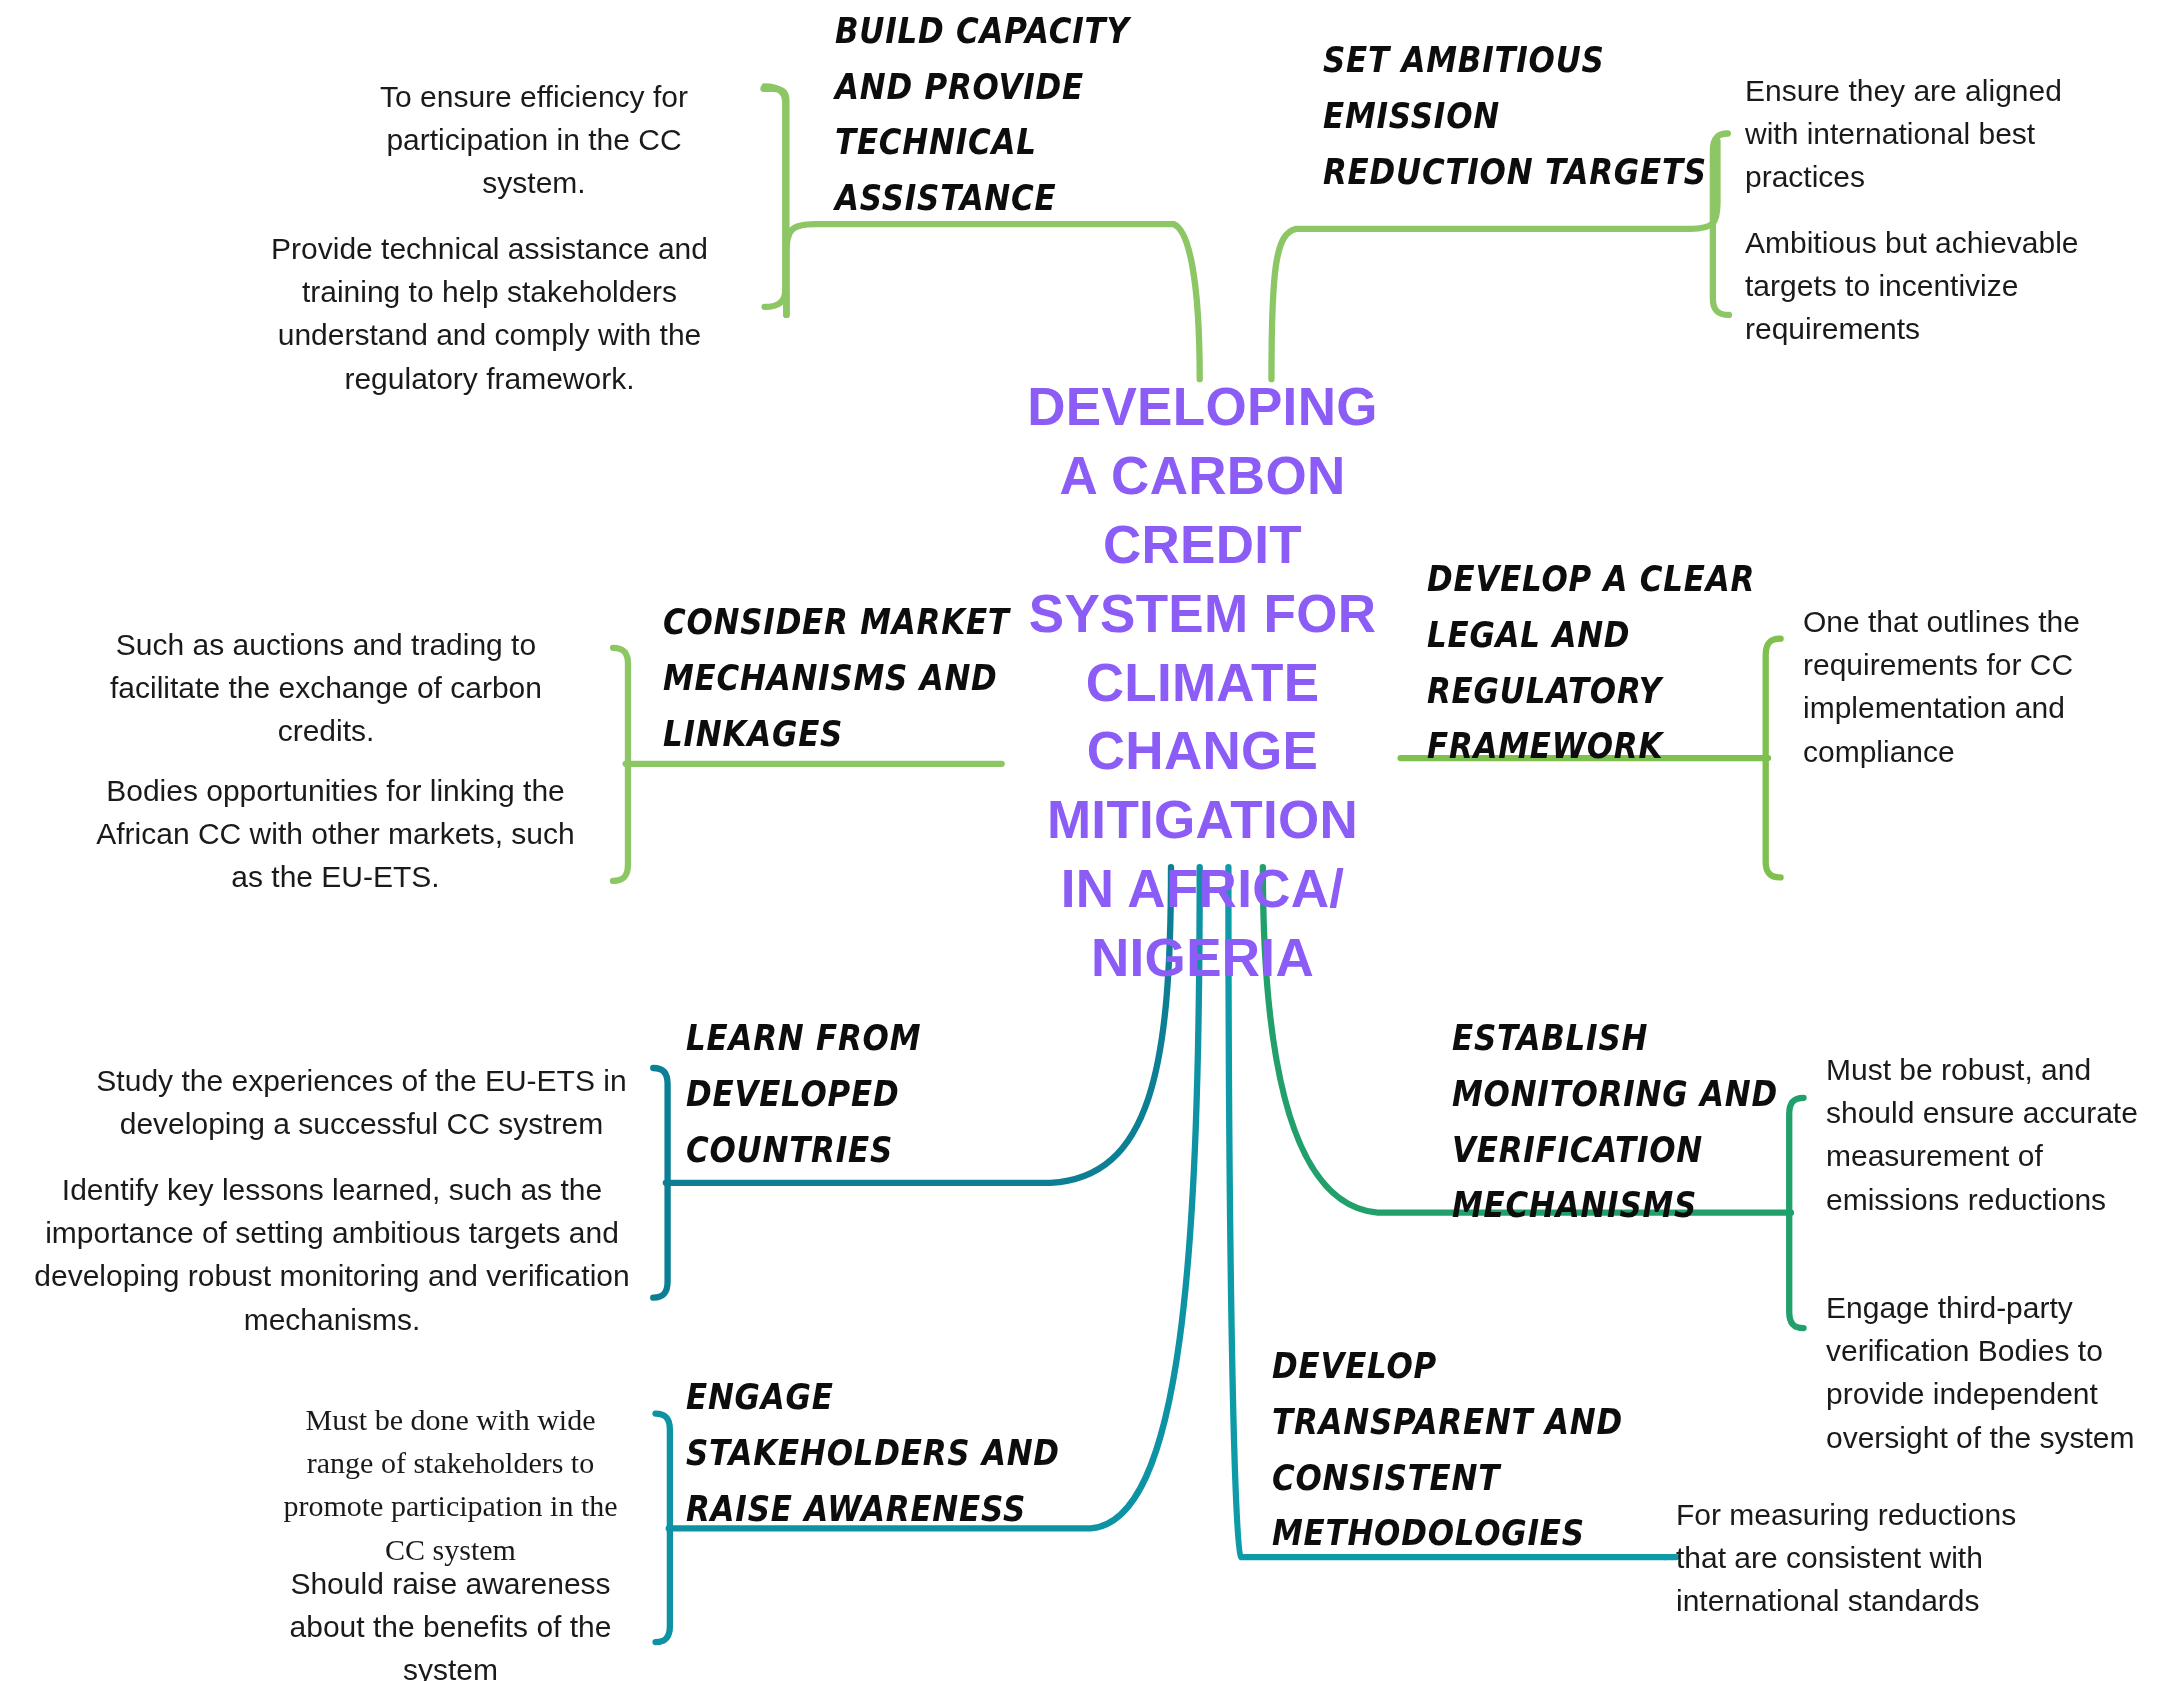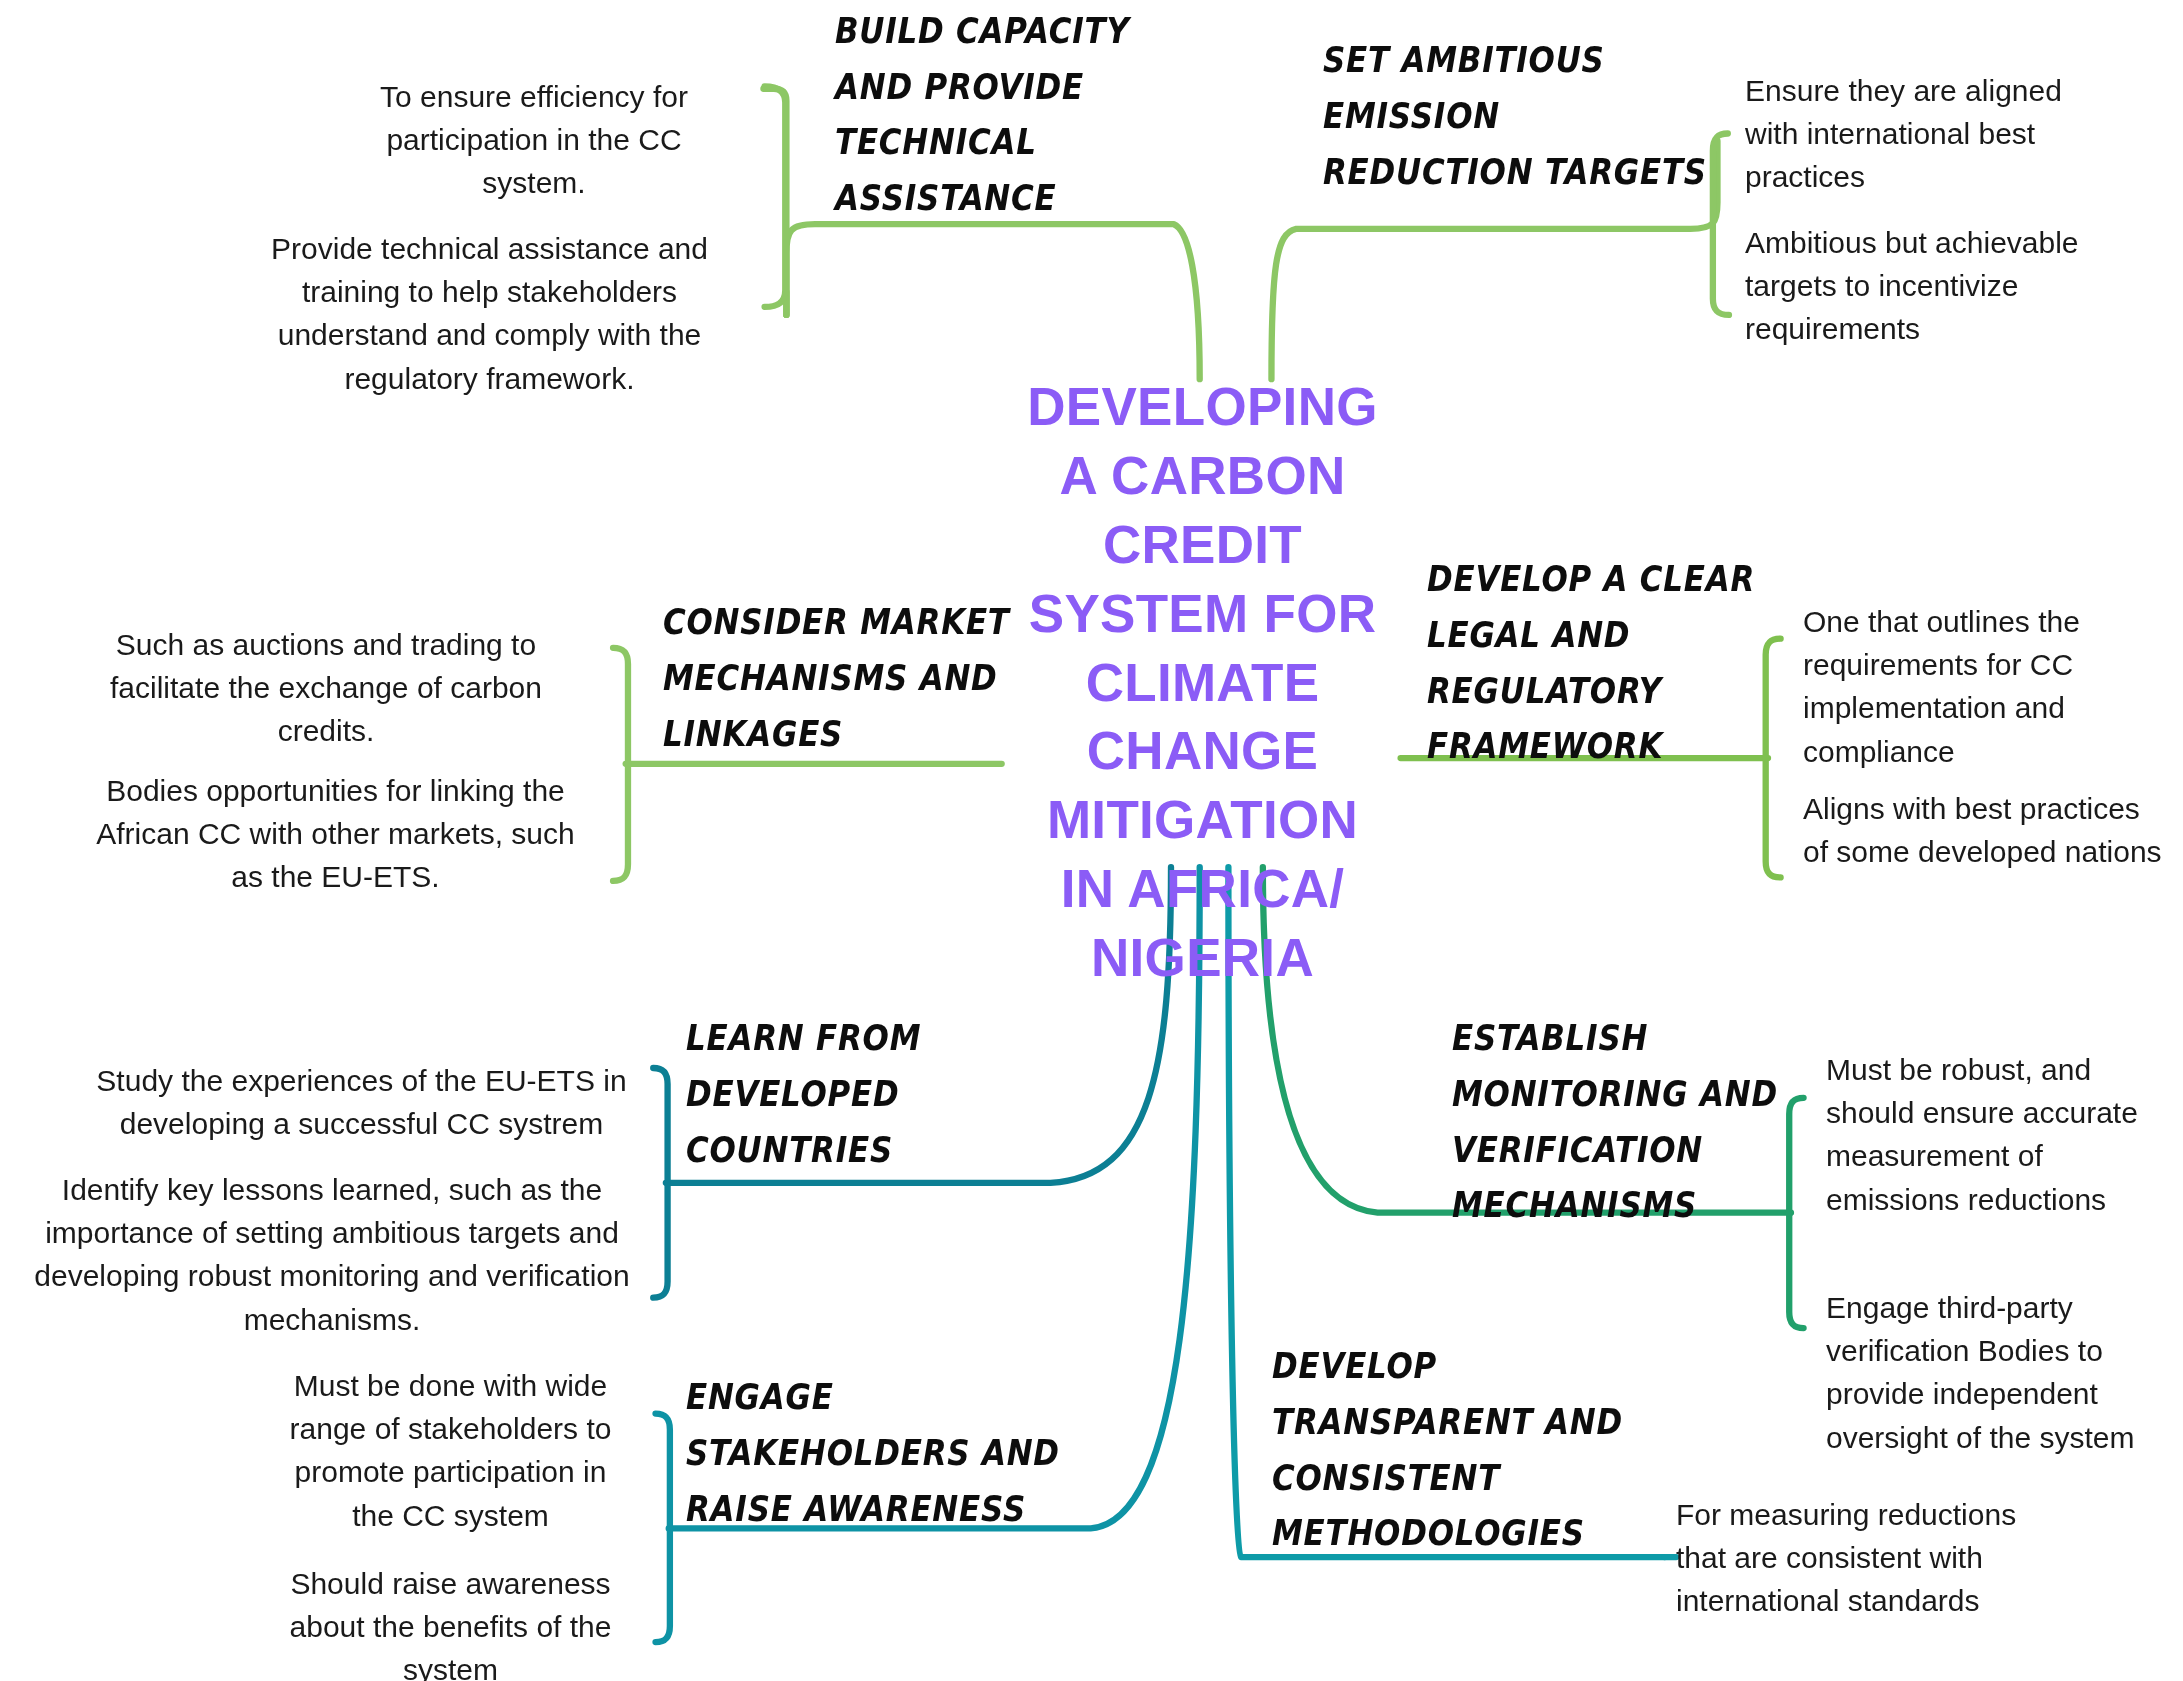--- a/index.html
+++ b/index.html
@@ -107,32 +107,31 @@
 MECHANISMS AND
 LINKAGES</div>
   <div class="node leaf l" style="left:89px; top:623px; width:474px;">Such as auctions and trading to facilitate the exchange of carbon credits.</div>
   <div class="node leaf l" style="left:86px; top:769px; width:499px;">Bodies opportunities for linking the African CC with other markets, such as the EU-ETS.</div>
 
   <div class="node branch" style="left:1427px; top:551px; width:419px;">DEVELOP A CLEAR
 LEGAL AND
 REGULATORY
 FRAMEWORK</div>
   <div class="node leaf r" style="left:1803px; top:600px; width:321px;">One that outlines the requirements for CC implementation and compliance</div>
-  <div class="node leaf r" style="left:1803px; top:787px; width:359px;">Aligns with best practices of some developed nations</div>
 
   <div class="node branch" style="left:686px; top:1010px; width:356px;">LEARN FROM
 DEVELOPED
 COUNTRIES</div>
   <div class="node leaf l" style="left:22px; top:1168px; width:620px;">Identify key lessons learned, such as the importance of setting ambitious targets and developing robust monitoring and verification mechanisms.</div>
   <div class="node leaf l" style="left:86px; top:1059px; width:551px;">Study the experiences of the EU-ETS in developing a successful CC systrem</div>
 
   <div class="node branch" style="left:686px; top:1369px; width:436px;">ENGAGE
 STAKEHOLDERS AND
 RAISE AWARENESS</div>
-  <div class="node leaf l" style="left:281px; top:1364px; width:339px;">Must be done with wide range of stakeholders to promote participation in the CC system</div>
+  <div class="node leaf l" style="left:281px; top:1398px; width:339px;font-family:Liberation Serif, serif;">Must be done with wide range of stakeholders to promote participation in the CC system</div>
   <div class="node leaf l" style="left:281px; top:1562px; width:339px;">Should raise awareness about the benefits of the system</div>
 
   <div class="node branch" style="left:1452px; top:1010px; width:436px;">ESTABLISH
 MONITORING AND
 VERIFICATION
 MECHANISMS</div>
   <div class="node leaf r" style="left:1826px; top:1048px; width:356px;">Must be robust, and should ensure accurate measurement of emissions reductions</div>
   <div class="node leaf r" style="left:1826px; top:1254px; width:344px;margin-top:32px;">Engage third-party verification Bodies to provide independent oversight of the system</div>
 
   <div class="node branch" style="left:1272px; top:1338px; width:459px;">DEVELOP

